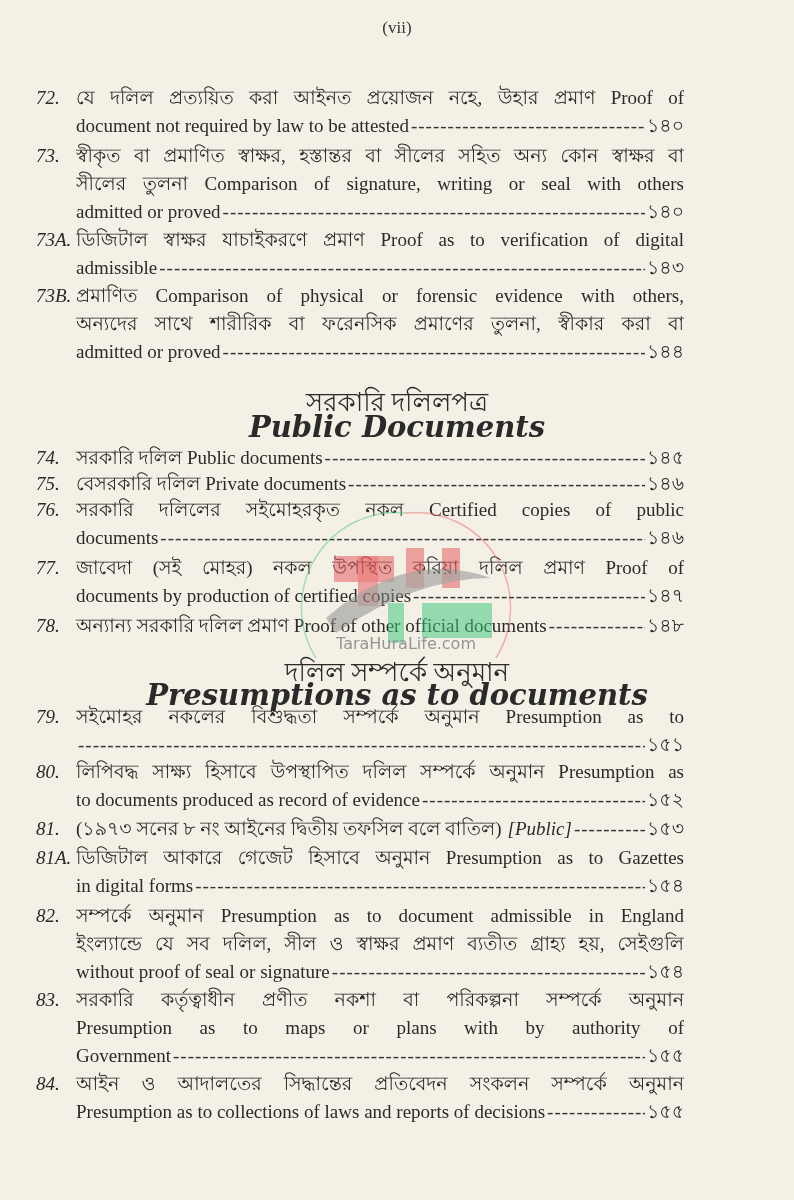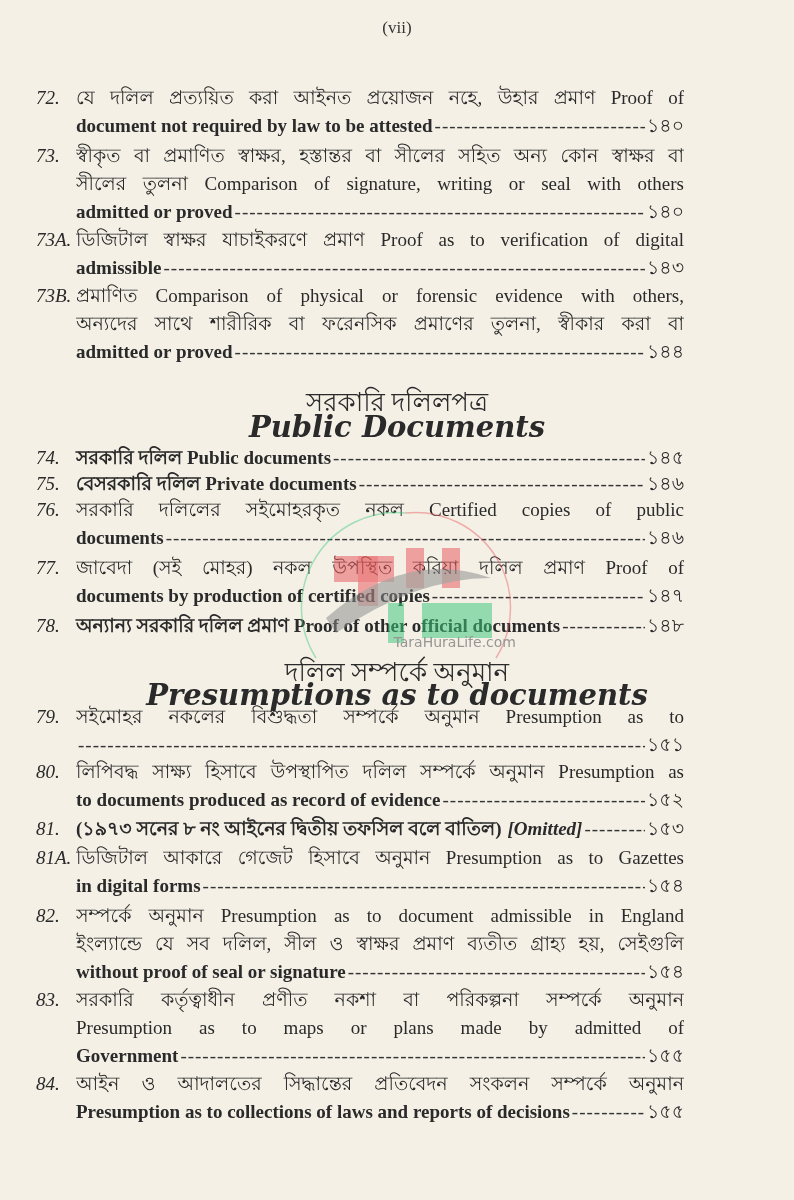--- a/index.html
+++ b/index.html
@@ -11,21 +11,21 @@
     position:relative;
   }
   .page { position:absolute; left:0; top:0; width:794px; height:1200px; }
   .page-num { position:absolute; top:18px; left:0; width:794px; text-align:center; font-size:17px; color:#333; }
   .entry { position:absolute; left:0; width:794px; font-size:19px; line-height:28px; }
   .entry .num { position:absolute; left:36px; width:70px;font-style:italic; }
   .entry .text { position:absolute; left:76px; width:608px; text-align:justify; }
   .line { display:block; white-space:nowrap; overflow:hidden; }
   .line.justify { text-align:justify; text-align-last:justify; white-space:normal; }
   .leader { display:flex; align-items:baseline; white-space:nowrap; }
-  .leader .lt { flex:0 0 auto;font-weight:bold; }
+  .leader .lt { flex:0 0 auto; }
   .leader .dots { flex:1 1 auto; overflow:hidden; margin:0 2px; letter-spacing:1px; color:#333; }
   .leader .dots::before { content:"----------------------------------------------------------------------------------------------------------------------------------"; }
   .leader .pg { flex:0 0 auto; }
   .heading-bn { position:absolute; left:0; width:794px; text-align:center; font-size:26px; }
   .heading-en { position:absolute; left:0; width:794px; text-align:center; font-size:29px; font-weight:bold; font-style:italic; font-family:"DejaVu Serif", serif; }
   .italic { font-style:italic; }
   .watermark { position:absolute; left:296px; top:508px; width:220px; height:170px; pointer-events:none; opacity:0.75; }
 </style>
 </head>
 <body>
@@ -167,21 +167,21 @@
           <span class="pg">১৫২</span>
         </div>
     </div>
   </div>
 
   <div class="entry" style="top:815px">
     <span class="num">81.</span>
     <div class="text">
       <div class="leader">
           <span class="lt">(১৯৭৩ সনের ৮ নং আইনের দ্বিতীয় তফসিল বলে বাতিল)</span>
-          <span class="lt italic" style="margin-left:6px">[Omitted]</span>
+          <span class="lt italic" style="margin-left:6px">[Public]</span>
           <span class="dots"></span>
           <span class="pg">১৫৩</span>
         </div>
     </div>
   </div>
 
   <div class="entry" style="top:844px">
     <span class="num">81A.</span>
     <div class="text">
       <span class="line justify">ডিজিটাল আকারে গেজেট হিসাবে অনুমান Presumption as to Gazettes</span>
@@ -203,21 +203,21 @@
           <span class="dots"></span>
           <span class="pg">১৫৪</span>
         </div>
     </div>
   </div>
 
   <div class="entry" style="top:986px">
     <span class="num">83.</span>
     <div class="text">
       <span class="line justify">সরকারি কর্তৃত্বাধীন প্রণীত নকশা বা পরিকল্পনা সম্পর্কে অনুমান</span>
-      <span class="line justify">Presumption as to maps or plans made by admitted of</span>
+      <span class="line justify">Presumption as to maps or plans with by authority of</span>
       <div class="leader">
           <span class="lt">Government</span>
           <span class="dots"></span>
           <span class="pg">১৫৫</span>
         </div>
     </div>
   </div>
 
   <div class="entry" style="top:1070px">
     <span class="num">84.</span>
@@ -236,15 +236,15 @@
       <path d="M20 150 A95 95 0 0 1 110 5" fill="none" stroke="#3cc77a" stroke-width="1.5" opacity="0.6"></path>
       <path d="M110 5 A95 95 0 0 1 200 150" fill="none" stroke="#e8585c" stroke-width="1.5" opacity="0.6"></path>
       <rect x="38" y="48" width="60" height="26" fill="#e8585c" opacity="0.7"></rect>
       <rect x="62" y="48" width="20" height="50" fill="#e8585c" opacity="0.7"></rect>
       <rect x="110" y="40" width="18" height="40" fill="#e8585c" opacity="0.7"></rect>
       <rect x="146" y="40" width="18" height="40" fill="#e8585c" opacity="0.7"></rect>
       <path d="M30 110 Q110 40 195 70 Q120 70 40 125 Z" fill="#8a8a8a" opacity="0.7"></path>
       <rect x="92" y="95" width="16" height="40" fill="#3cc77a" opacity="0.7"></rect>
       <rect x="126" y="95" width="70" height="35" fill="#3cc77a" opacity="0.7"></rect>
     </svg>
-    <div style="position:absolute;left:0;top:126px;width:220px;text-align:right;font-family:'DejaVu Sans',sans-serif;font-size:14px;color:#777;">TaraHuraLife.com</div>
+    <div style="position:absolute;left:0;top:126px;width:220px;text-align:center;font-family:'DejaVu Sans',sans-serif;font-size:16px;color:#777;">TaraHuraLife.com</div>
   </div>
 </div>
 
 </body></html>

